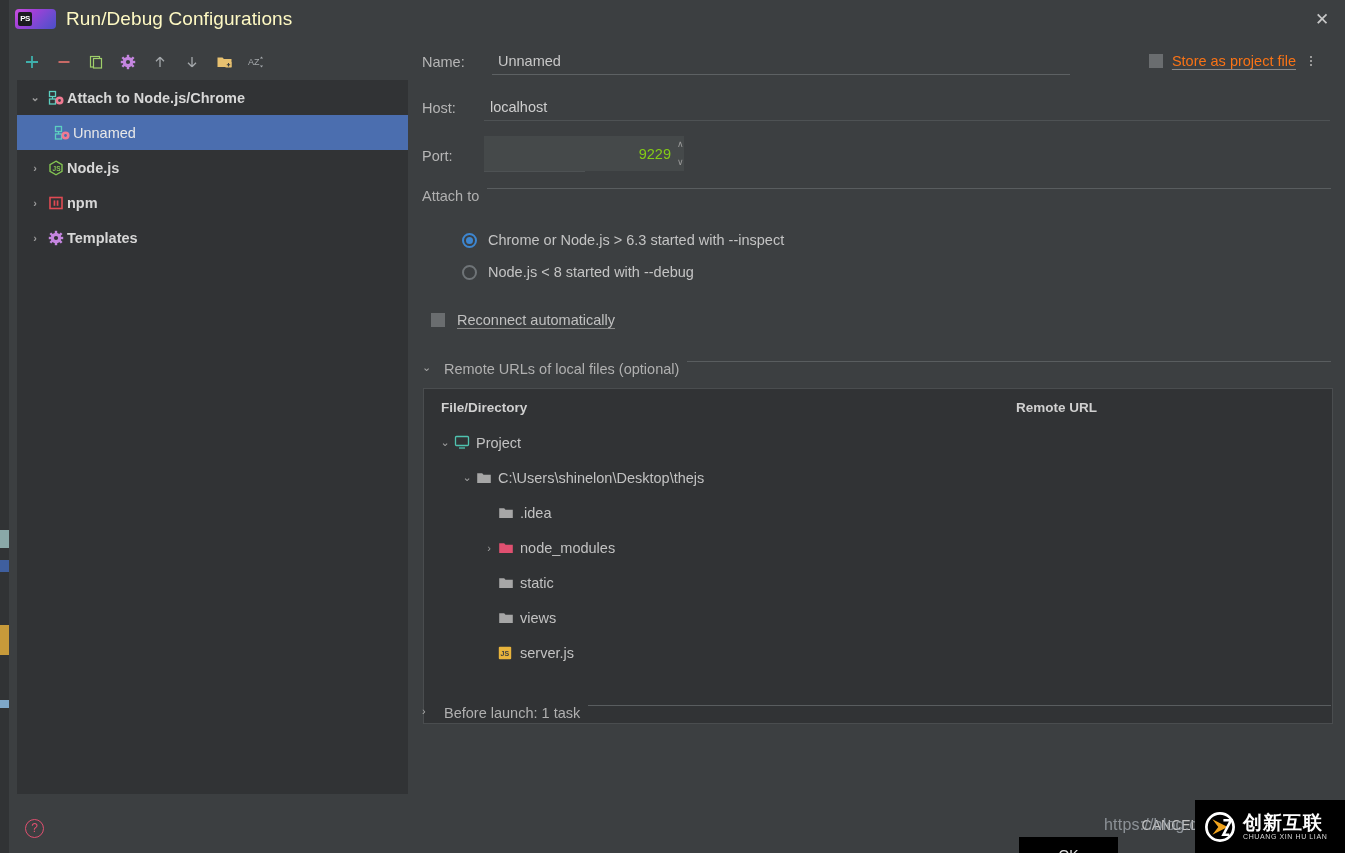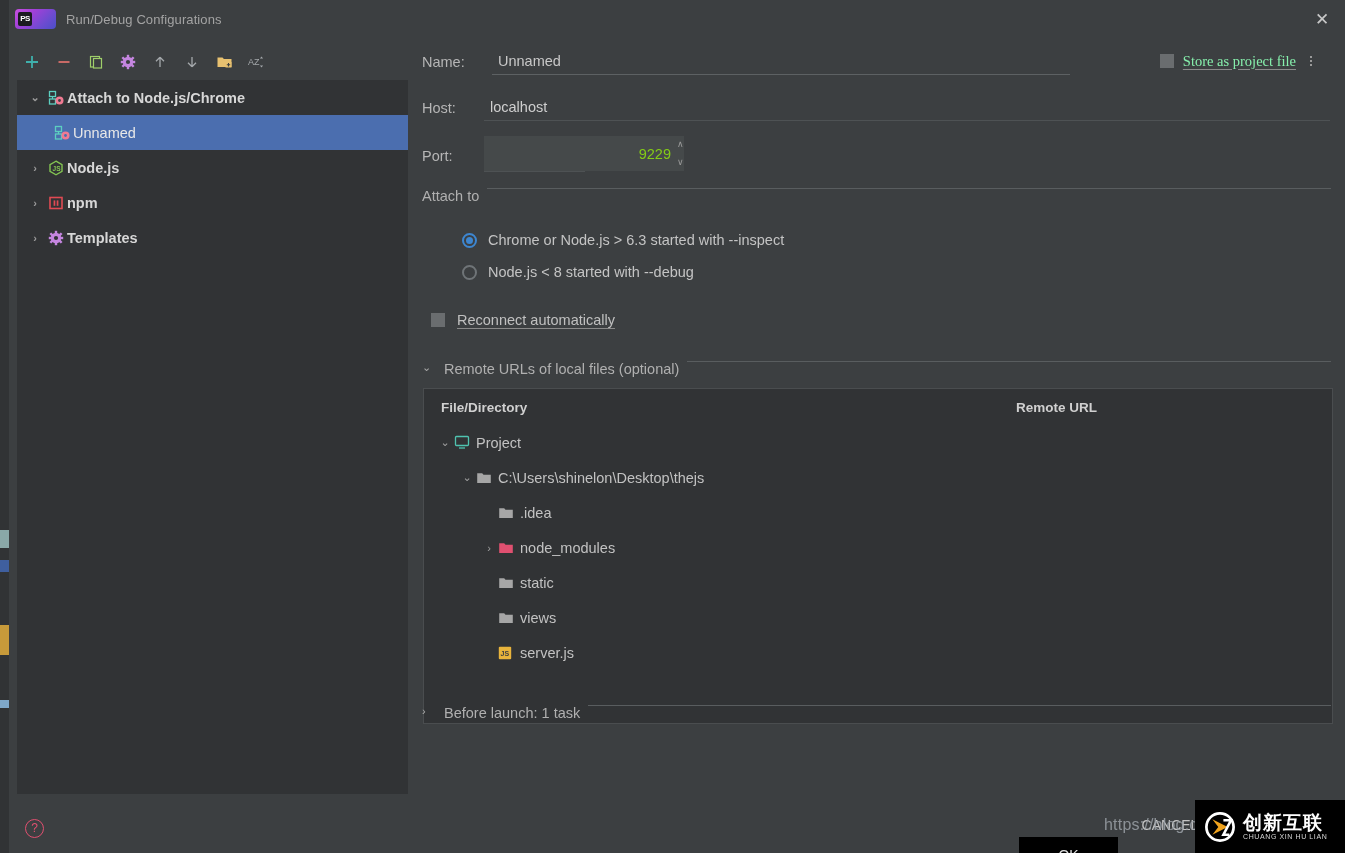--- a/index.html
+++ b/index.html
@@ -35,21 +35,21 @@
     background: linear-gradient(135deg,#c850e0 0%, #a040d8 35%, #6e4bd0 70%, #4b4fc8 100%);
     position: relative; flex: none;
   }
   .app-icon i {
     position: absolute; left: 3px; top: 3px; width: 14px; height: 14px;
     background: #1b1b20; border-radius: 2px;
     font-style: normal; color: #ffffff; font-size: 8px; font-weight: bold;
     line-height: 14px; text-align: center; letter-spacing: -0.5px;
   }
   .title-text {
-    font-size: 13px; color: #a3a3a3; letter-spacing: .1px;
+    font-size: 19px; color: #fef9c3; letter-spacing: .1px;
   }
   .close-btn {
     position: absolute; right: 0; top: 0; width: 46px; height: 38px;
     display: flex; align-items: center; justify-content: center;
     color: #c8c8c8; font-size: 17px; line-height: 1;
   }
 
   
   .tree-toolbar {
     position: absolute; left: 17px; top: 47px; width: 391px; height: 29px;
@@ -92,22 +92,22 @@
     color: #c8c8c8; font-size: 14.5px; font-family: "Liberation Sans", sans-serif;
     padding: 0 6px; outline: none;
   }
   .store-wrap {
     position: absolute; right: 14px; top: 8px; display: flex; align-items: center; gap: 9px;
   }
   .chk {
     width: 14px; height: 14px; background: #6a6d6f; border: 1px solid #6a6d6f; flex: none;
   }
   .store-label {
-    font-size: 14.5px; color: #86efac; text-decoration: underline;
-    text-underline-offset: 3px; text-decoration-color: #8a8a8a; font-family: Liberation Serif, serif;
+    font-size: 14.5px; color: #f97316; text-decoration: underline;
+    text-underline-offset: 3px; text-decoration-color: #8a8a8a;
   }
   .kebab { width: 12px; height: 18px; display:flex; flex-direction:column; justify-content:center; align-items:center; gap:2px; }
   .kebab span { width: 2px; height: 2px; background: #9a9a9a; display:block; }
 
   .host-row { position: absolute; left: 0; top: 46px; width: 100%; height: 38px; }
   .host-label { position: absolute; left: 0; top: 10px; }
   .host-input {
     position: absolute; left: 62px; top: 3px; width: 846px; height: 28px;
     background: transparent; border: none; border-bottom: 1px solid #4e5254;
     color: #cfcfcf; font-size: 14.5px; font-family: "Liberation Sans", sans-serif;

